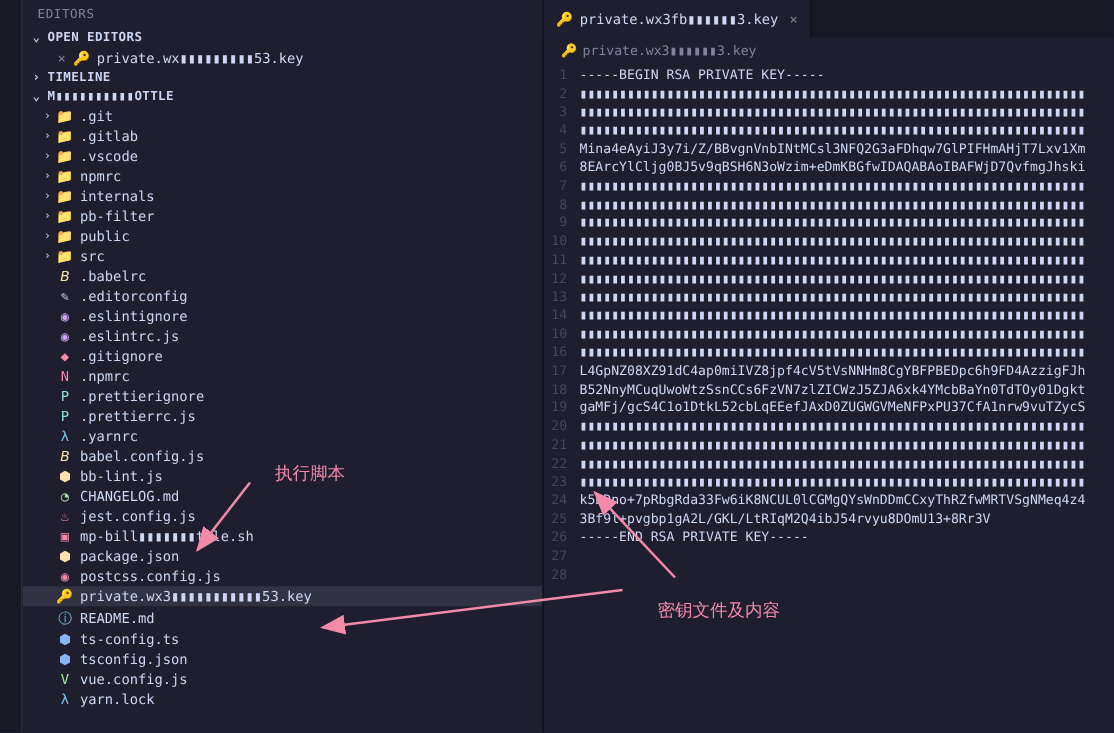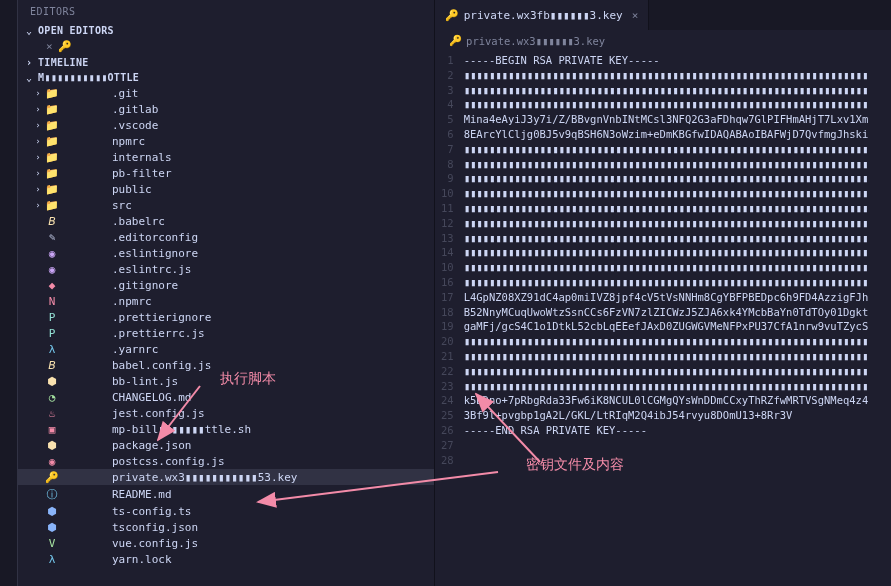--- a/index.html
+++ b/index.html
@@ -13,21 +13,21 @@
 .open-editors-item { display:flex; align-items:center; padding:2px 8px 2px 28px; color:#cdd6f4; font-size:11px; }
 .open-editors-item .close-x { margin-right:6px; color:#7f849c; }
 .open-editors-item .icon { margin-right:5px; }
 .tree { flex:1; overflow:auto; }
 .tree-row { display:flex; align-items:center; padding:1.5px 0; cursor:pointer; white-space:nowrap; }
 .tree-row.selected { background:#313244; }
 .tree-row .indent { display:inline-block; }
 .tree-row .chev { width:12px; font-size:9px; color:#cdd6f4; text-align:center; }
 .tree-row .chev.hidden { visibility:hidden; }
 .tree-row .icon { width:16px; margin-right:4px; text-align:center; font-size:11px; }
-.tree-row .label { color:#cdd6f4; font-size:11px;margin-left:48px; }
+.tree-row .label { color:#cdd6f4; font-size:11px; }
 .editor-area { flex:1; background:#1e1e2e; display:flex; flex-direction:column; border-left:1px solid #11111b; }
 .tabs { display:flex; background:#181825; height:30px; }
 .tab { display:flex; align-items:center; padding:0 10px; background:#1e1e2e; border-right:1px solid #11111b; font-size:11px; gap:5px; }
 .tab.active { background:#1e1e2e; }
 .tab .close { color:#7f849c; margin-left:4px; cursor:pointer; }
 .breadcrumb { display:flex; align-items:center; padding:4px 14px; font-size:10.5px; color:#7f849c; gap:4px; }
 .code-area { flex:1; display:flex; font-family:Consolas,'Courier New',monospace; font-size:10.5px; overflow:hidden; }
 .gutter { text-align:right; padding:2px 10px 2px 6px; color:#45475a; user-select:none; }
 .gutter div { height:14.8px; line-height:14.8px; }
 .code-lines { flex:1; padding:2px 0; overflow:hidden; }
@@ -61,20 +61,21 @@
   <div class="sidebar">
     <div class="sidebar-header">EDITORS</div>
 
     <div class="section-header">
       <span class="chev">⌄</span>
       <span>OPEN EDITORS</span>
     </div>
     <div class="open-editors-item">
       <span class="close-x">×</span>
       <span class="icon key-icon">🔑</span>
+      <span>private.wx▮▮▮▮▮▮▮▮▮53.key</span>
     </div>
 
     <div class="section-header">
       <span class="chev">›</span>
       <span>TIMELINE</span>
     </div>
 
     <div class="section-header">
       <span class="chev">⌄</span>
       <span>M▮▮▮▮▮▮▮▮▮▮OTTLE</span>
@@ -334,21 +335,21 @@
           <div>k5BDno+7pRbgRda33Fw6iK8NCUL0lCGMgQYsWnDDmCCxyThRZfwMRTVSgNMeq4z4</div>
           <div>3Bf9l+pvgbp1gA2L/GKL/LtRIqM2Q4ibJ54rvyu8DOmU13+8Rr3V</div>
           <div>-----END RSA PRIVATE KEY-----</div>
           <div></div>
         </div>
     </div>
   </div>
 </div>
 
 <div class="annotation" style="left:192px; top:370px;">执行脚本</div>
-<div class="annotation" style="left:498px; top:456px;">密钥文件及内容</div>
+<div class="annotation" style="left:498px; top:480px;">密钥文件及内容</div>
 
 <svg class="arrow" style="left:0;top:0;" width="891" height="586">
   <defs>
     <marker id="ah" markerWidth="10" markerHeight="8" refX="9" refY="4" orient="auto">
       <polygon points="0 0, 10 4, 0 8" fill="#f38ba8"></polygon>
     </marker>
   </defs>
   <line x1="200" y1="386" x2="158" y2="440" stroke="#f38ba8" stroke-width="2" marker-end="url(#ah)"></line>
   <line x1="498" y1="472" x2="258" y2="502" stroke="#f38ba8" stroke-width="2" marker-end="url(#ah)"></line>
   <line x1="540" y1="462" x2="476" y2="394" stroke="#f38ba8" stroke-width="2" marker-end="url(#ah)"></line>

